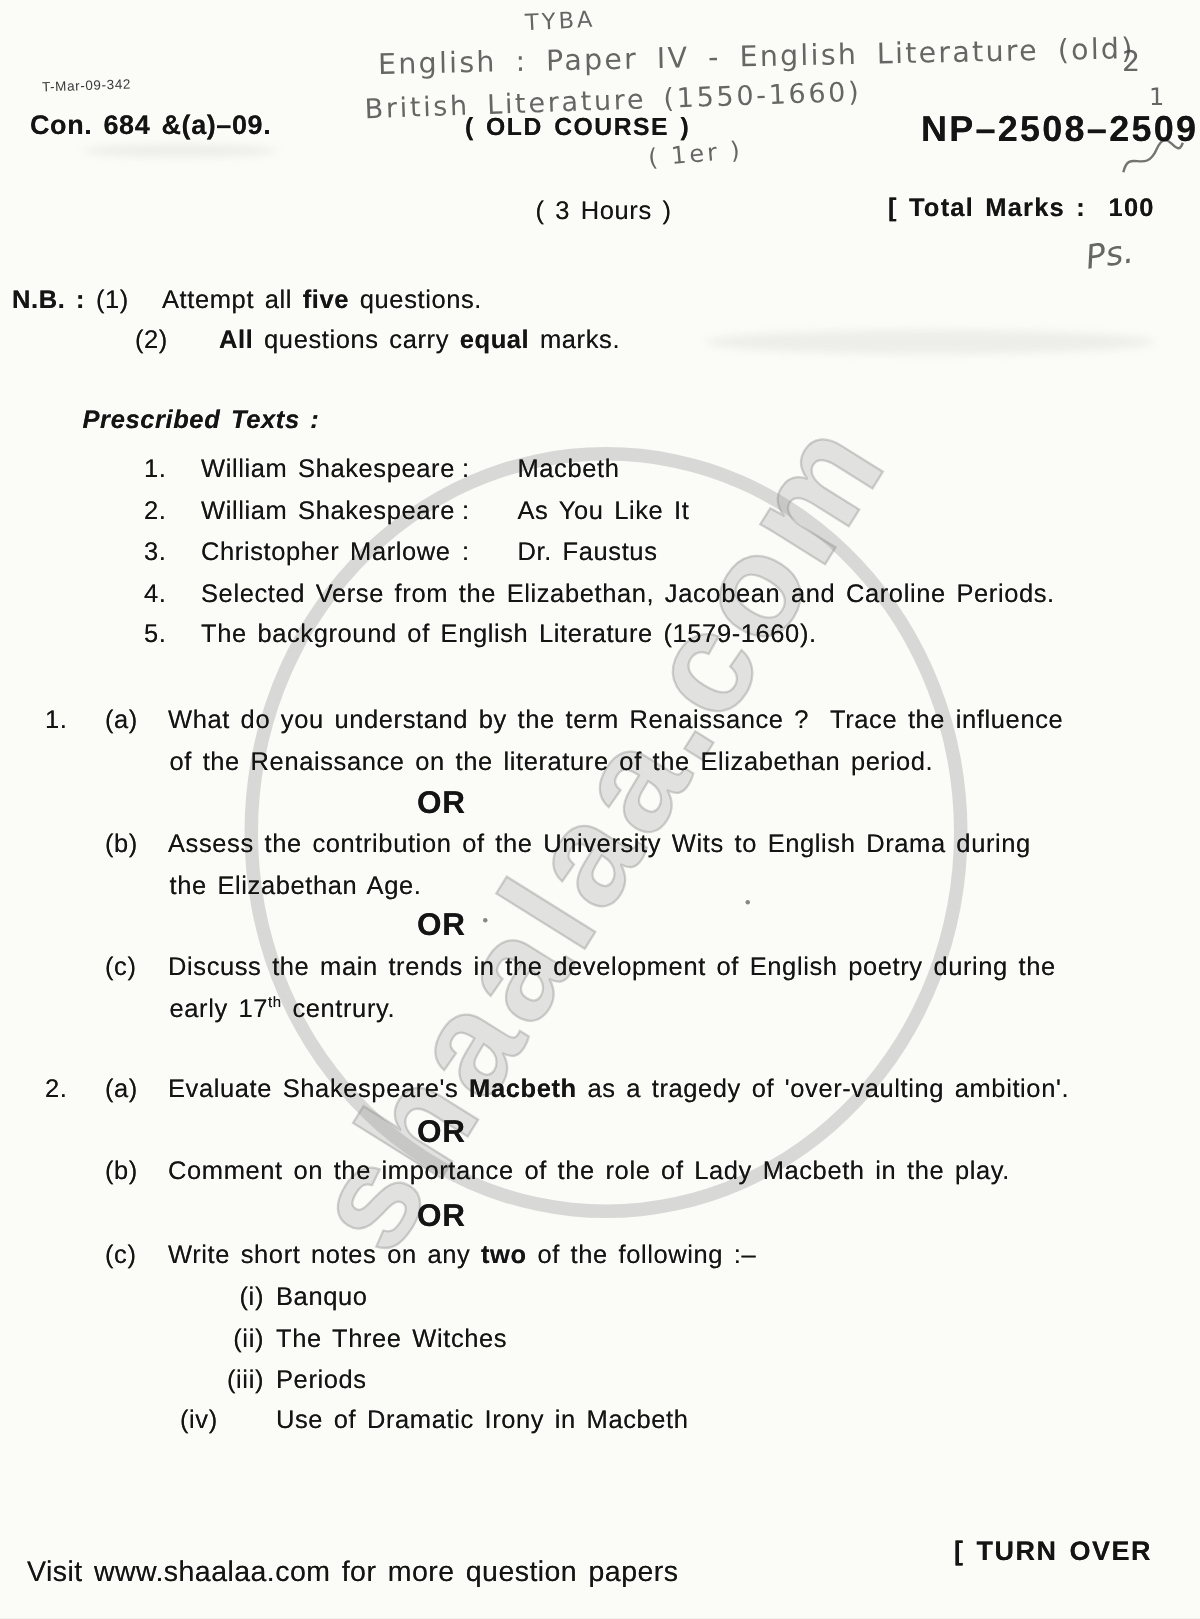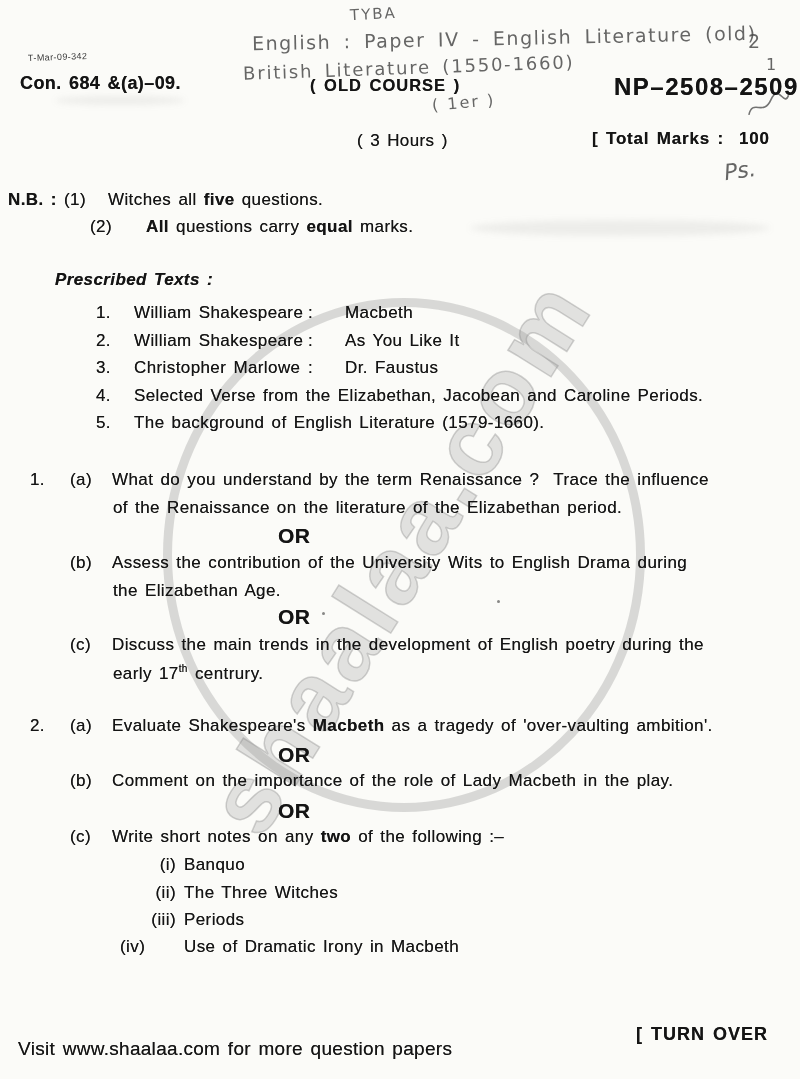--- a/index.html
+++ b/index.html
@@ -62,21 +62,21 @@
 
   <div class="abs small" style="left:28px;top:52px;transform:rotate(-2deg);">T-Mar-09-342</div>
   <div class="abs pr bold" style="left:20px;top:73px;font-size:18px;">Con. 684 &amp;(a)–09.</div>
   <div class="abs pr bold" style="left:310px;top:76px;font-size:16.5px;letter-spacing:1px;">( OLD COURSE )</div>
   <div class="abs pr bold" style="left:614px;top:73px;font-size:24px;letter-spacing:1.5px;">NP–2508–2509</div>
   <div class="abs pr" style="left:357px;top:131px;">( 3 Hours )</div>
   <div class="abs pr bold" style="left:592px;top:129px;letter-spacing:.8px;">[ Total Marks :  100</div>
 
   <div class="abs pr bold" style="left:8px;top:190px;">N.B. :</div>
   <div class="abs pr" style="left:64px;top:190px;">(1)</div>
-  <div class="abs pr" style="left:108px;top:190px;"><span>Witches all </span><span class="b">five</span><span> questions.</span></div>
+  <div class="abs pr" style="left:108px;top:190px;"><span>Attempt all </span><span class="b">five</span><span> questions.</span></div>
   <div class="abs pr" style="left:90px;top:217px;">(2)</div>
   <div class="abs pr" style="left:131px;top:217px;margin-left:15px;"><span class="b">All</span><span> questions carry </span><span class="b">equal</span><span> marks.</span></div>
 
   <div class="abs pr bold it" style="left:55px;top:270px;">Prescribed Texts :</div>
 
   <div class="abs pr" style="left:96px;top:303px;">1.</div>
   <div class="abs pr" style="left:134px;top:303px;">William Shakespeare</div>
   <div class="abs pr" style="left:308px;top:303px;">:</div>
   <div class="abs pr" style="left:345px;top:303px;">Macbeth</div>
 

